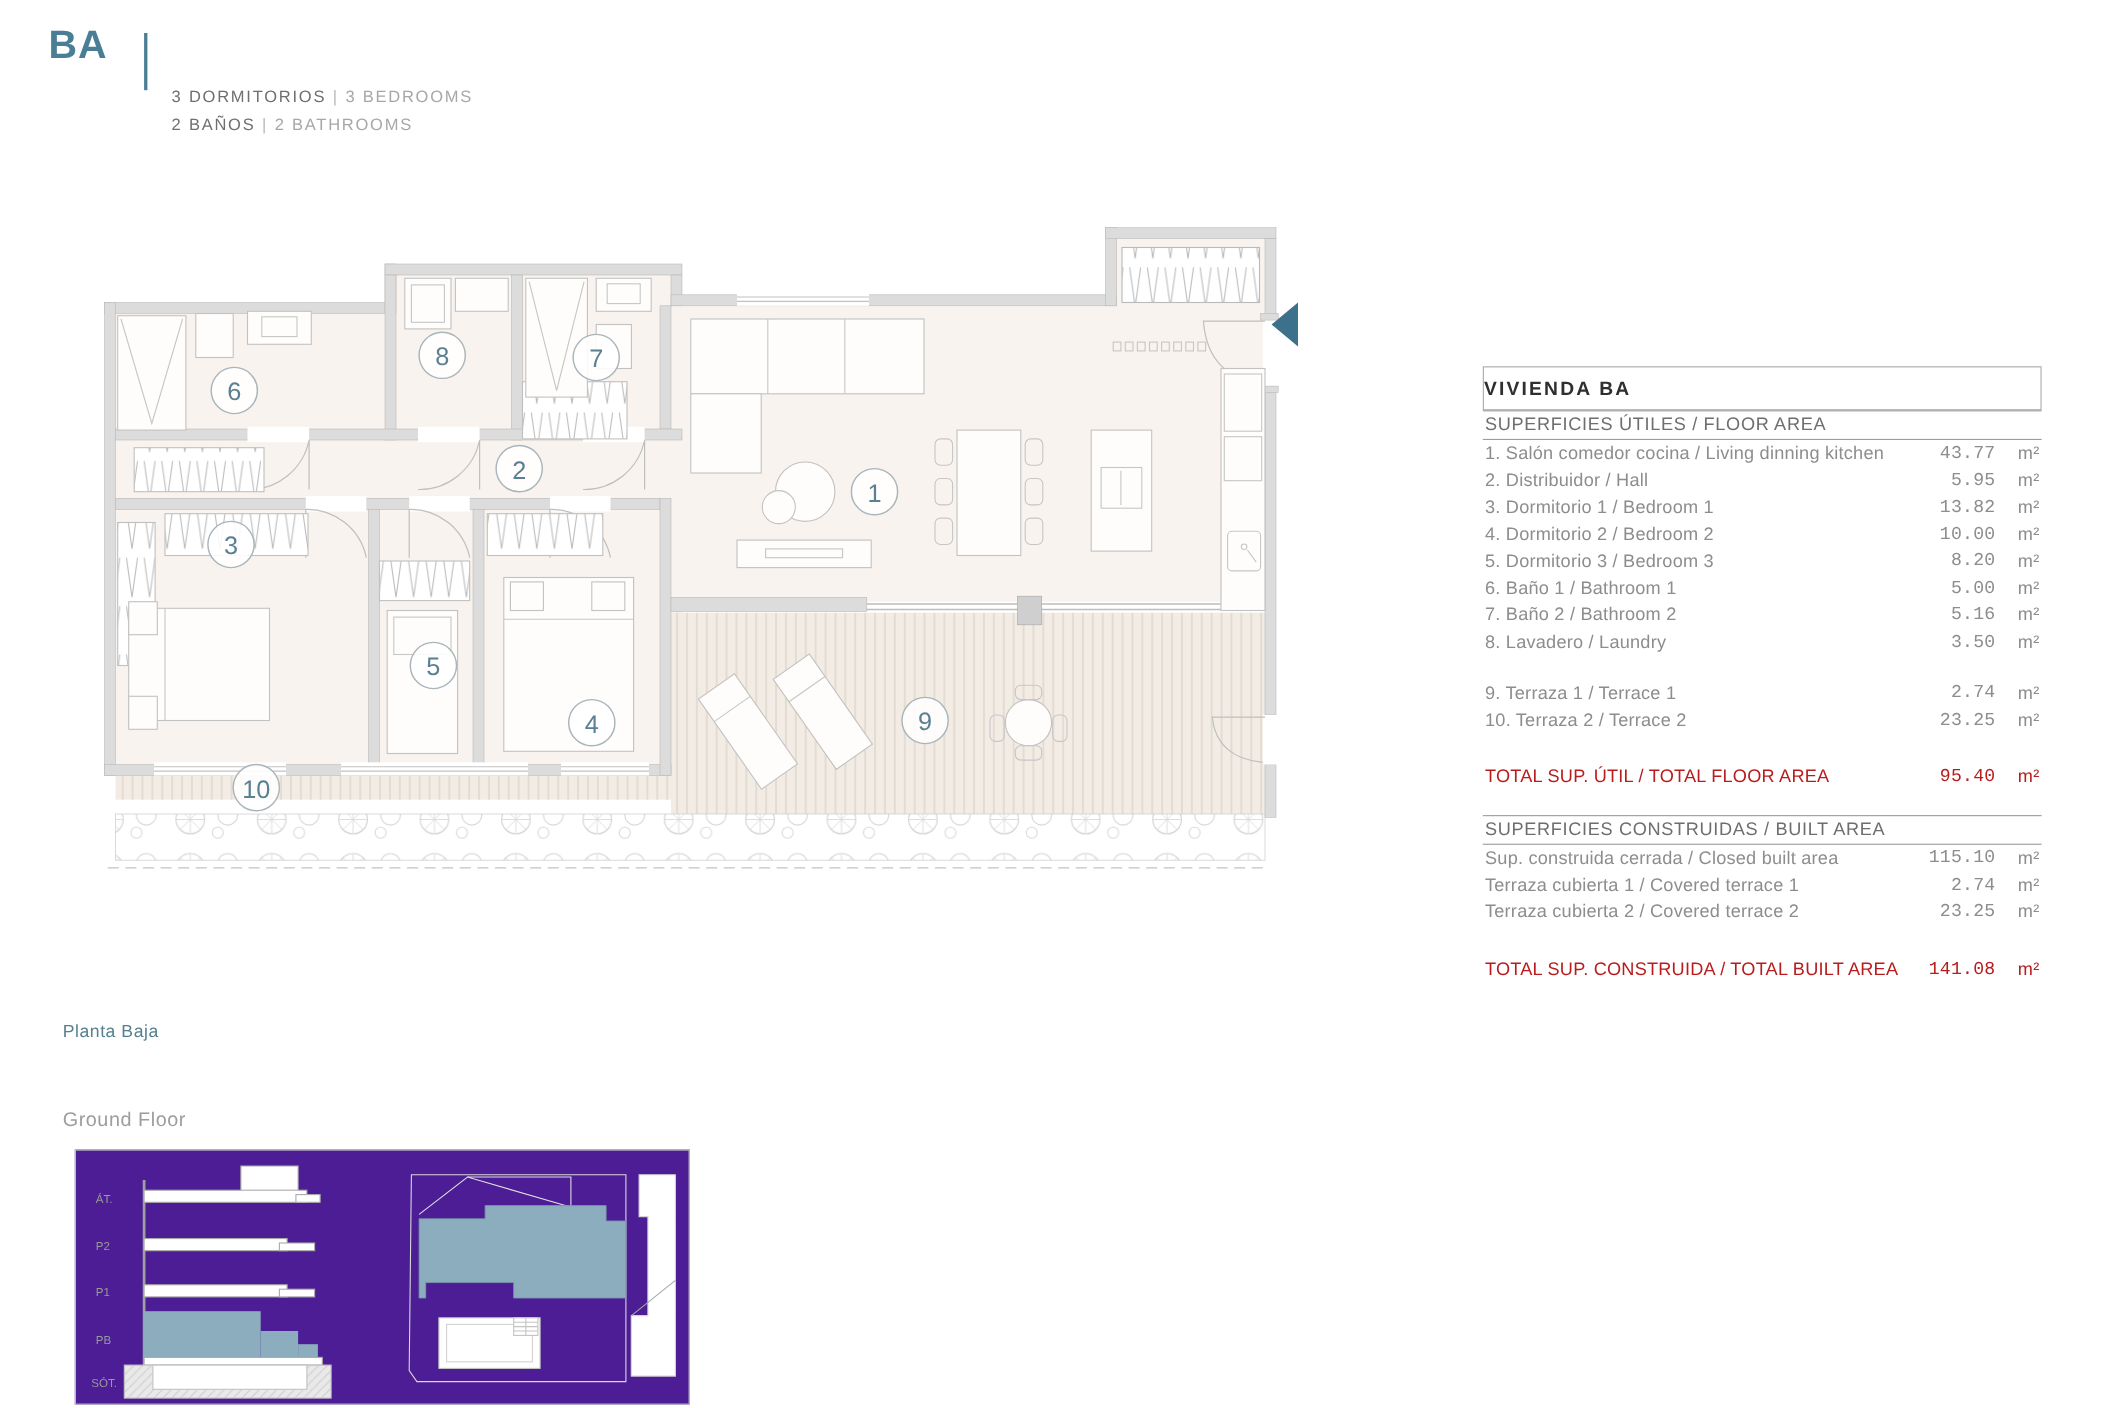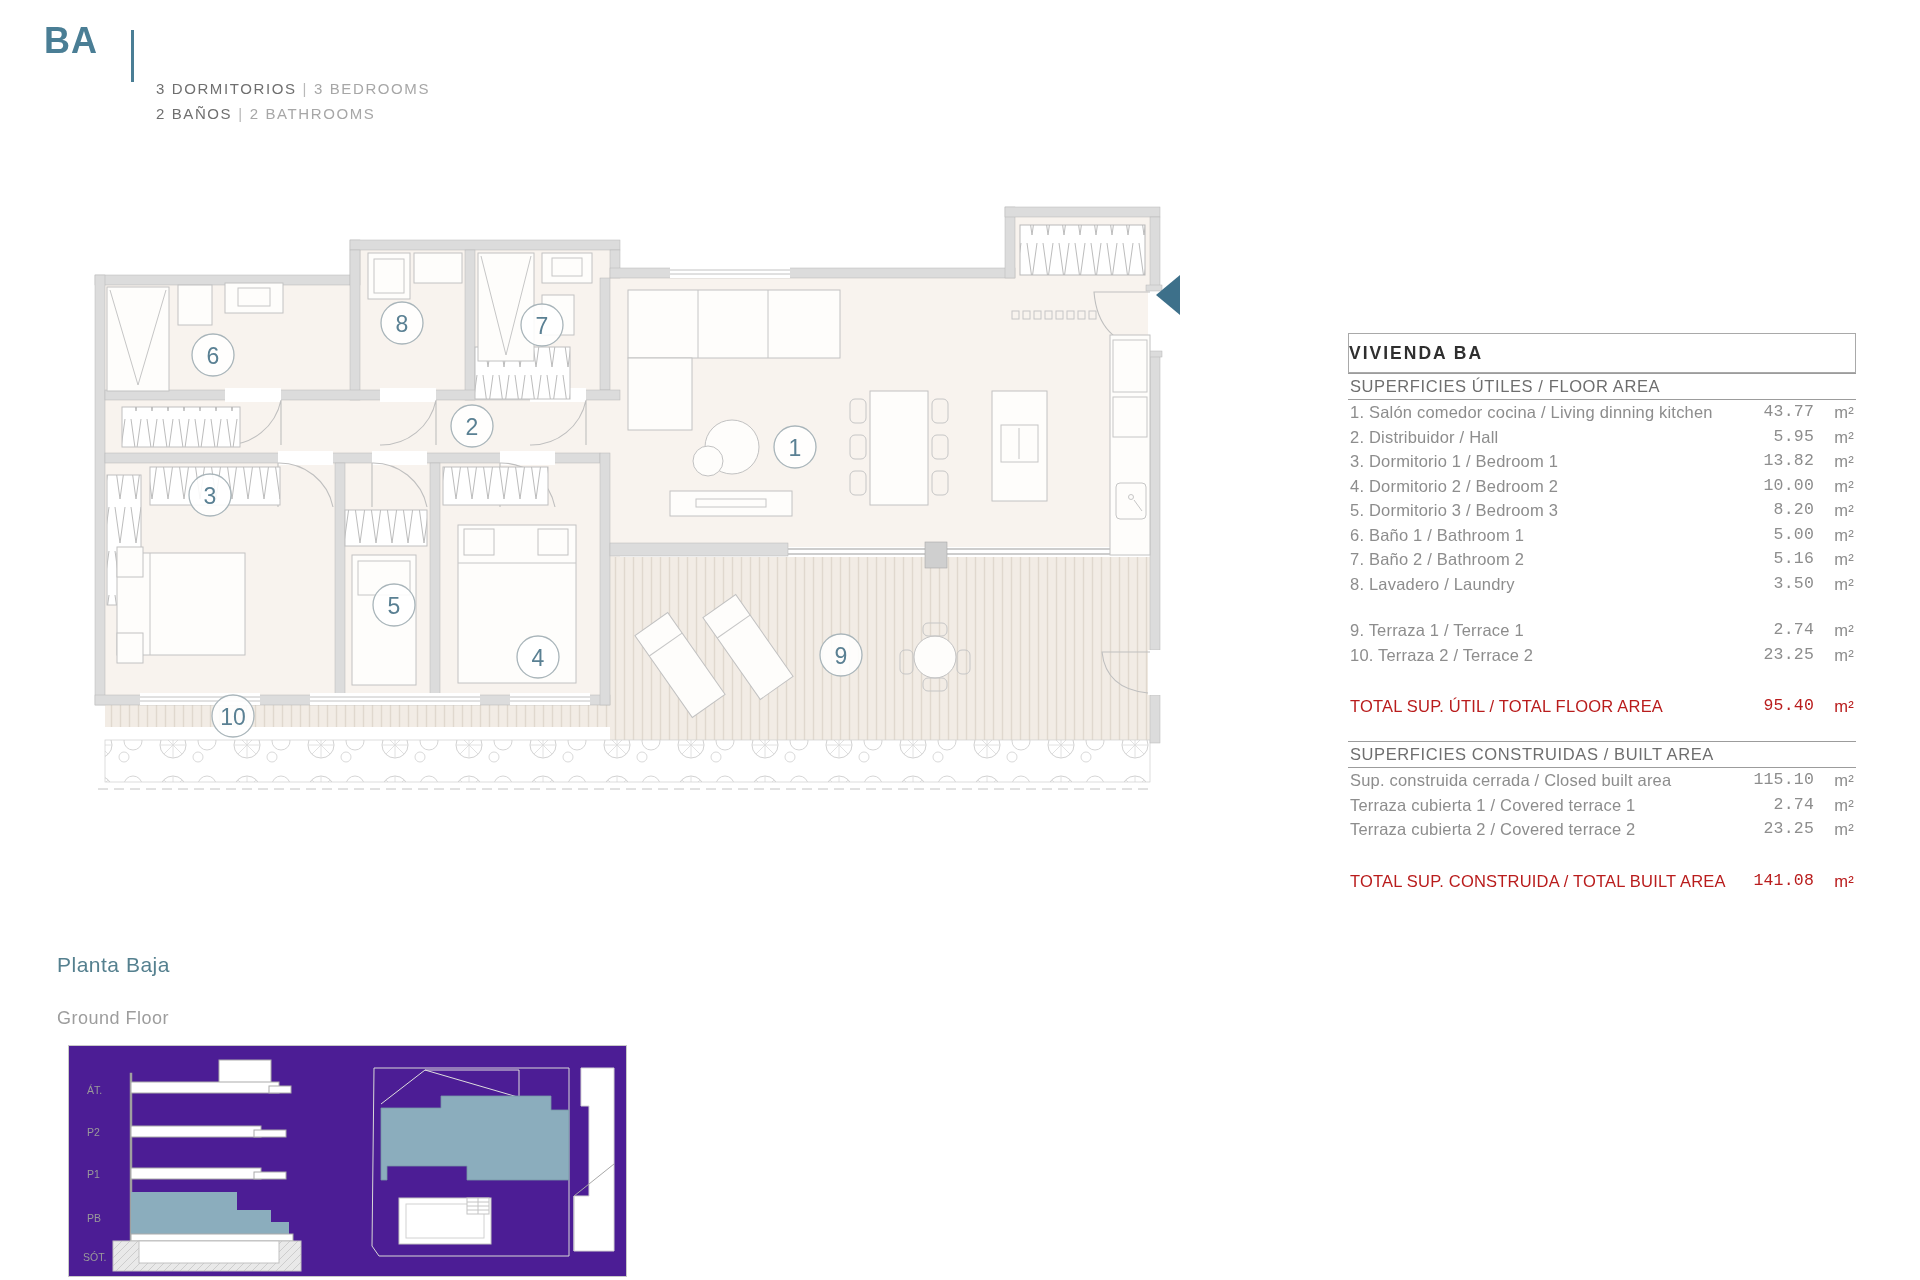--- a/index.html
+++ b/index.html
@@ -34,21 +34,21 @@
             padding:3px 2px;color:#6e6e6e;letter-spacing:.6px;}
   .row{display:grid;grid-template-columns:1fr 72px 40px;line-height:24.5px;padding:0 2px;}
   .row .val{text-align:right;font-family:Liberation Mono, monospace;}
   .row .unit{text-align:right;}
   .spacer-s{height:22px;}
   .spacer-m{height:26px;}
   .total .lab,.total .val,.total .unit{color:#b91c1c;}
   .total{line-height:26px;}
 
   
-  #floor-es{left:57px;top:953px;font-size:21px;color:#55808f;letter-spacing:.5px;}
+  #floor-es{left:57px;top:930px;font-size:16px;color:#55808f;letter-spacing:.5px;}
   #floor-en{left:57px;top:1008px;font-size:18px;color:#9d9d9d;letter-spacing:.5px;}
   #mini-box{left:68px;top:1045px;width:557px;height:230px;border:1px solid #c9c9c9;background:#4c1d95;text-decoration:underline;}
   .sec-lab{fill:#9a9a9a;font-size:10.5px;}
 </style>
 </head>
 <body>
 
 <div class="abs" id="logo">BA</div>
 <div class="abs" id="logo-divider"></div>
 <div class="abs" id="hdr-text">

